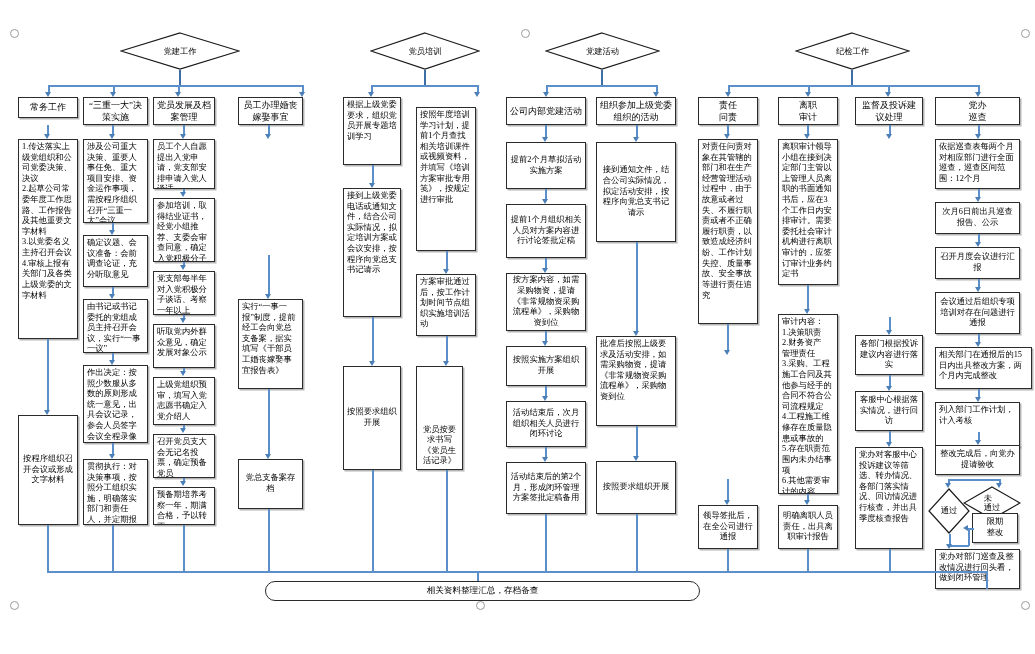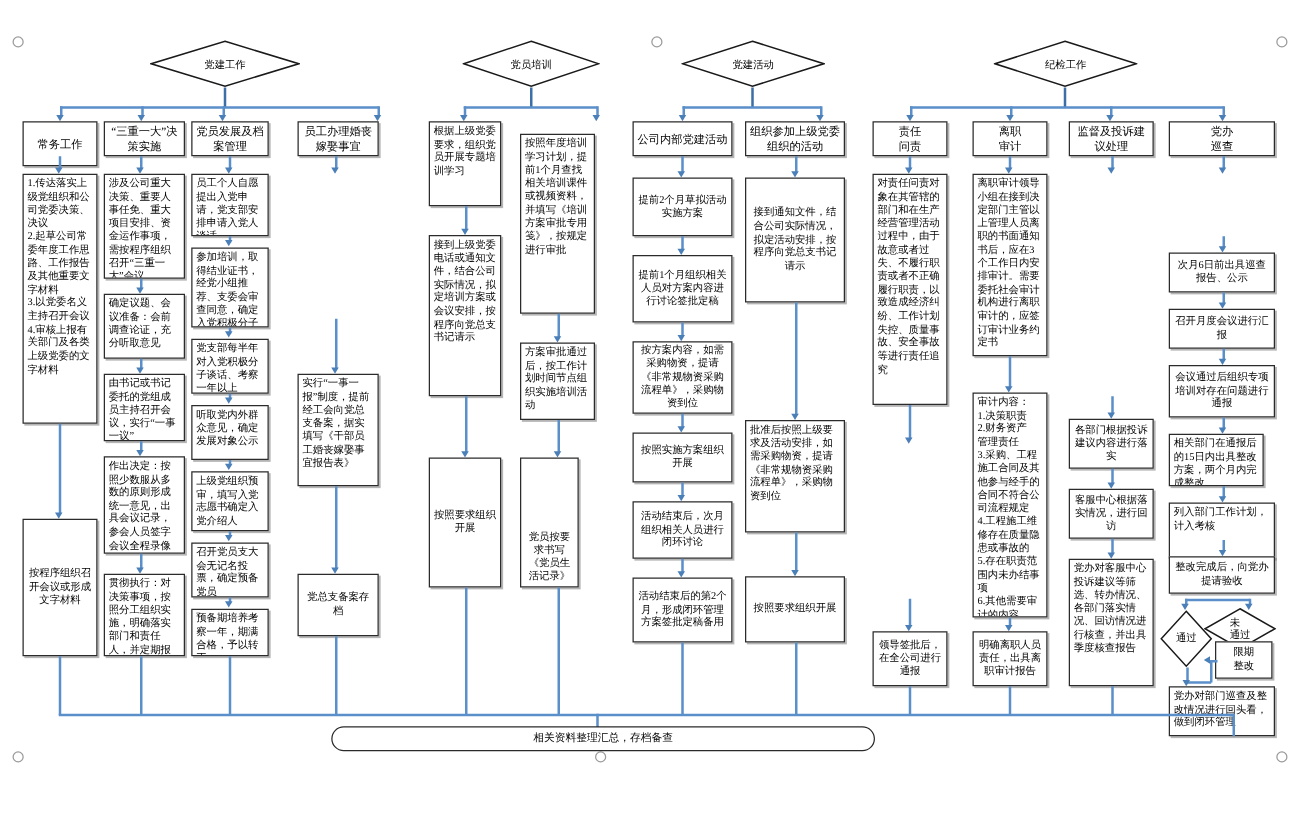--- a/index.html
+++ b/index.html
@@ -128,21 +128,21 @@
   <div class="hline" style="left:48px;top:85px;width:255px;"></div>
   <div class="vline" style="left:48px;top:85px;height:8px;"></div>
   <div class="arrow-d" style="left:44.5px;top:92px;"></div>
   <div class="vline" style="left:113px;top:85px;height:8px;"></div>
   <div class="arrow-d" style="left:109.5px;top:92px;"></div>
   <div class="vline" style="left:178px;top:85px;height:8px;"></div>
   <div class="arrow-d" style="left:174.5px;top:92px;"></div>
   <div class="vline" style="left:302px;top:85px;height:8px;"></div>
   <div class="arrow-d" style="left:298.5px;top:92px;"></div>
 
-  <div class="box head" style="left:18px;top:97px;width:60px;height:36px;">
+  <div class="box head" style="left:18px;top:97px;width:60px;height:21px;">
       <span class="txt">常务工作</span>
     </div>
   <div class="vline" style="left:47px;top:125px;height:10px;"></div>
   <div class="arrow-d" style="left:43.5px;top:134px;"></div>
   <div class="box just" style="left:18px;top:139px;width:60px;height:200px;">
       <span class="txt" style="white-space:pre-line">1.传达落实上级党组织和公司党委决策、决议
 2.起草公司常委年度工作思路、工作报告及其他重要文字材料
 3.以党委名义主持召开会议
 4.审核上报有关部门及各类上级党委的文字材料</span>
     </div>
@@ -435,38 +435,41 @@
       <span class="txt">党办对客服中心投诉建议等筛选、转办情况、各部门落实情况、回访情况进行核查，并出具季度核查报告</span>
     </div>
   <div class="vline" style="left:889px;top:549px;height:23px;"></div>
 
   <div class="box head" style="left:935px;top:97px;width:85px;height:28px;">
       <span class="txt" style="white-space:pre-line">党办
 巡查</span>
     </div>
   <div class="vline" style="left:978px;top:125px;height:10px;"></div>
   <div class="arrow-d" style="left:974.5px;top:134px;"></div>
+  <div class="box just" style="left:935px;top:139px;width:85px;height:50px;">
+      <span class="txt">依据巡查表每两个月对相应部门进行全面巡查，巡查区间范围：12个月</span>
+    </div>
   <div class="vline" style="left:978px;top:189px;height:9px;"></div>
   <div class="arrow-d" style="left:974.5px;top:197px;"></div>
   <div class="box" style="left:935px;top:202px;width:85px;height:32px;">
       <span class="txt">次月6日前出具巡查报告、公示</span>
     </div>
   <div class="vline" style="left:978px;top:234px;height:9px;"></div>
   <div class="arrow-d" style="left:974.5px;top:242px;"></div>
   <div class="box" style="left:935px;top:247px;width:85px;height:32px;">
       <span class="txt">召开月度会议进行汇报</span>
     </div>
   <div class="vline" style="left:978px;top:279px;height:9px;"></div>
   <div class="arrow-d" style="left:974.5px;top:287px;"></div>
   <div class="box" style="left:935px;top:292px;width:85px;height:42px;">
       <span class="txt">会议通过后组织专项培训对存在问题进行通报</span>
     </div>
   <div class="vline" style="left:978px;top:334px;height:9px;"></div>
   <div class="arrow-d" style="left:974.5px;top:342px;"></div>
-  <div class="box just" style="left:935px;top:347px;width:76px;height:42px;justify-content:flex-end;">
+  <div class="box just" style="left:935px;top:347px;width:97px;height:42px;justify-content:flex-end;">
       <span class="txt">相关部门在通报后的15日内出具整改方案，两个月内完成整改</span>
     </div>
   <div class="vline" style="left:978px;top:389px;height:9px;"></div>
   <div class="arrow-d" style="left:974.5px;top:397px;"></div>
   <div class="box just" style="left:935px;top:402px;width:85px;height:45px;">
       <span class="txt">列入部门工作计划，计入考核</span>
     </div>
   <div class="vline" style="left:978px;top:432px;height:9px;"></div>
   <div class="arrow-d" style="left:974.5px;top:440px;"></div>
   <div class="box" style="left:935px;top:445px;width:85px;height:30px;">

